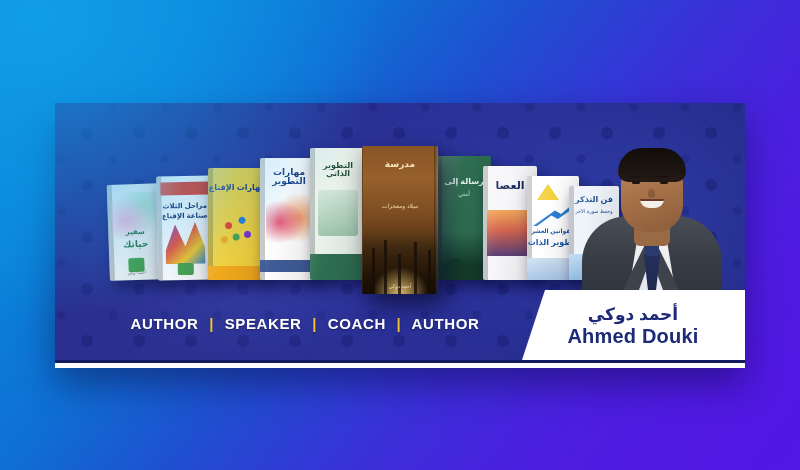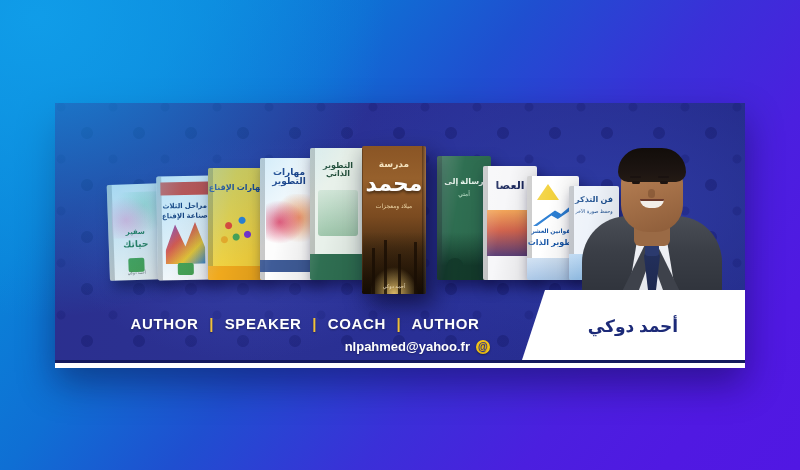--- a/index.html
+++ b/index.html
@@ -80,21 +80,21 @@
   .btitle{
     position:absolute;left:0;right:0;text-align:center;
     font-weight:bold;line-height:1.05;
     direction:rtl;
   }
   .bsub{position:absolute;left:0;right:0;text-align:center;direction:rtl;}
   .bauth{position:absolute;left:0;right:0;bottom:5px;text-align:center;direction:rtl;font-size:4px;opacity:.85;}
 
   
   #book-center{
-    position:absolute;left:307px;bottom:74px;width:64px;height:148px;
+    position:absolute;left:307px;bottom:74px;width:76px;height:148px;
     border-radius:2px;overflow:hidden;
     box-shadow:7px 10px 22px rgba(6,4,35,.65);
     background:
       linear-gradient(180deg,#8a5525 0%,#96602c 22%,#7a4a20 48%,#4a2f14 70%,#241607 100%);
     z-index:9;
   }
   #book-center .forest{
     position:absolute;left:0;right:0;bottom:0;height:62px;
     background:
       radial-gradient(ellipse 60% 70% at 50% 100%, rgba(255,215,120,.85) 0%, rgba(255,190,80,0) 62%),
@@ -301,21 +301,20 @@
       <div id="book-center">
         <div class="leftpage"></div>
         <div class="forest">
           <div class="trunk" style="left:10px;height:46px;"></div>
           <div class="trunk" style="left:22px;height:54px;"></div>
           <div class="trunk" style="left:36px;height:40px;"></div>
           <div class="trunk" style="left:52px;height:52px;"></div>
           <div class="trunk" style="left:66px;height:44px;"></div>
         </div>
         <div class="btitle" style="top:14px;font-size:9px;color:#f5e3bf;">مدرسة</div>
-        <div class="btitle" style="top:26px;font-size:22px;color:#ffffff;text-shadow:0 2px 3px rgba(0,0,0,.5);">محمد</div>
         <div class="bsub" style="top:56px;font-size:6px;color:#f0d9a8;">ميلاد ومعجزات</div>
         <div class="bauth" style="color:#f6e7c4;font-size:5px;">أحمد دوكي</div>
         <div class="edge"></div>
         <div class="gloss"></div>
       </div>
 
     </div>
 
     <div id="pub">
       <div class="txt">إصداراتنا</div>
@@ -343,25 +342,22 @@
     <div id="tagline">
       <span>AUTHOR</span>
       <span class="sep">|</span>
       <span>SPEAKER</span>
       <span class="sep">|</span>
       <span>COACH</span>
       <span class="sep">|</span>
       <span>AUTHOR</span>
     </div>
 
-    <div id="email">
-      <span>nlpahmed@yahoo.fr</span>
-      <span id="at-icon">@</span>
-    </div>
 
     <div id="namecard">
       <div id="name-ar">أحمد دوكي</div>
+      <div id="name-en">Ahmed Douki</div>
     </div>
 
     <div id="bottomstrip"></div>
   </div>
 
 </div>
 
 </body></html>

